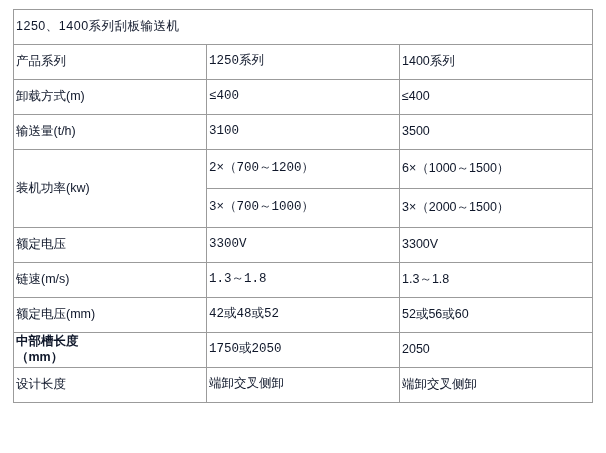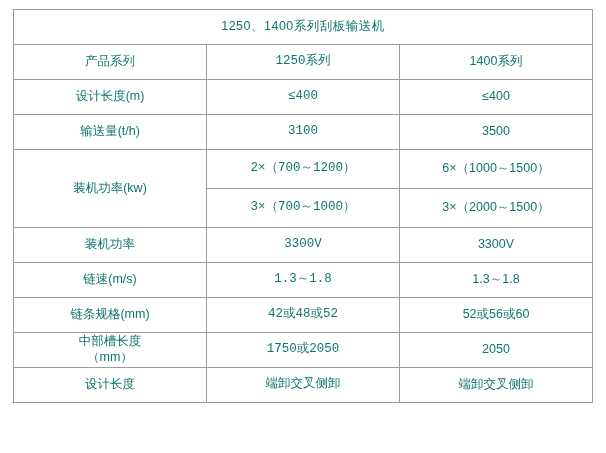--- a/index.html
+++ b/index.html
@@ -21,62 +21,62 @@
     box-sizing: border-box;
   }
   table.spec {
     border-collapse: collapse;
     width: 580px;
     margin: 9px auto 0 auto;
     table-layout: fixed;
   }
   table.spec td {
     border: 1px solid #9b9b9b;
-    text-align: center;
     vertical-align: middle;
     font-size: 12.5px;
-    color: #0f766e;
+    color: #0f172a;
     padding: 0 2px;
     line-height: 1.25;
   }
   .title-cell {
     height: 34px;
     font-size: 14px;
     letter-spacing: 0.5px;
   }
   .col-label { width: 118px; }
   .col-a { width: 231px; font-family: Liberation Mono, monospace; }
   .col-b { width: 231px; }
   .row-std td { height: 34px; }
   .row-power td { height: 38px; }
   .label-cell {
     font-size: 12.5px;
   }
   .two-line {
     line-height: 1.5;
+    font-weight: bold;
   }
 </style>
 </head>
 <body>
 
 <div class="sheet">
   <table class="spec">
     <tbody>
       <tr>
         <td class="title-cell" colspan="3">1250、1400系列刮板输送机</td>
       </tr>
 
       <tr class="row-std">
         <td class="col-label label-cell">产品系列</td>
         <td class="col-a">1250系列</td>
         <td class="col-b">1400系列</td>
       </tr>
 
       <tr class="row-std">
-        <td class="col-label label-cell">设计长度(m)</td>
+        <td class="col-label label-cell">卸载方式(m)</td>
         <td class="col-a">≤400</td>
         <td class="col-b">≤400</td>
       </tr>
 
       <tr class="row-std">
         <td class="col-label label-cell">输送量(t/h)</td>
         <td class="col-a">3100</td>
         <td class="col-b">3500</td>
       </tr>
 
@@ -84,33 +84,33 @@
         <td class="col-label label-cell" rowspan="2">装机功率(kw)</td>
         <td class="col-a">2×（700～1200）</td>
         <td class="col-b">6×（1000～1500）</td>
       </tr>
       <tr class="row-power">
         <td class="col-a">3×（700～1000）</td>
         <td class="col-b">3×（2000～1500）</td>
       </tr>
 
       <tr class="row-std">
-        <td class="col-label label-cell">装机功率</td>
+        <td class="col-label label-cell">额定电压</td>
         <td class="col-a">3300V</td>
         <td class="col-b">3300V</td>
       </tr>
 
       <tr class="row-std">
         <td class="col-label label-cell">链速(m/s)</td>
         <td class="col-a">1.3～1.8</td>
         <td class="col-b">1.3～1.8</td>
       </tr>
 
       <tr class="row-std">
-        <td class="col-label label-cell">链条规格(mm)</td>
+        <td class="col-label label-cell">额定电压(mm)</td>
         <td class="col-a">42或48或52</td>
         <td class="col-b">52或56或60</td>
       </tr>
 
       <tr class="row-std">
         <td class="col-label label-cell two-line">
           <div>中部槽长度</div>
           <div>（mm）</div>
         </td>
         <td class="col-a">1750或2050</td>

